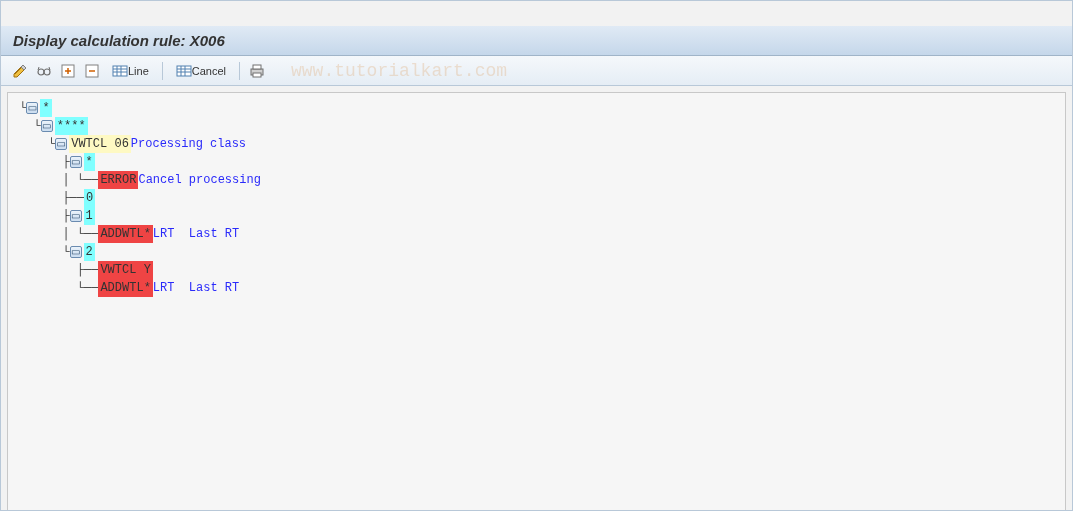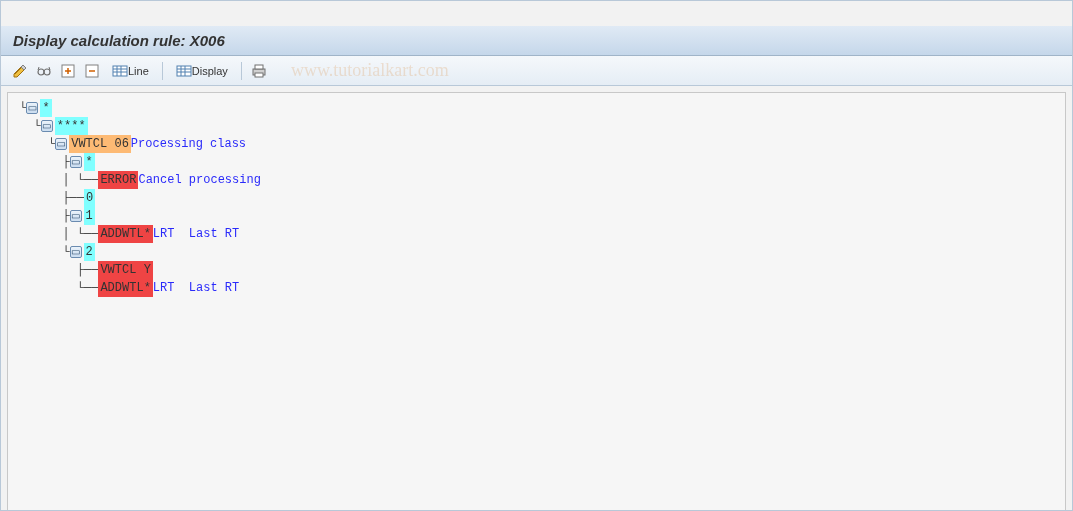--- a/index.html
+++ b/index.html
@@ -57,21 +57,21 @@
   .tb-sep {
     width: 1px;
     height: 18px;
     background: #b8c8d8;
     margin: 0 4px;
   }
   .watermark {
     position: absolute;
     left: 290px;
     color: #e0b080;
-    font-family: Liberation Serif, serif;
+    font-family: Liberation Mono, monospace;
     font-size: 18px;
     opacity: 0.35;
     white-space: nowrap;
     pointer-events: none;
   }
   .content {
     background: #f6f6f6;
     border: 1px solid #c8c8c8;
     margin: 6px;
     height: 450px;
@@ -94,21 +94,21 @@
     color: #2a4a6a;
     font-size: 10px;
     font-family: Arial, sans-serif;
     margin-right: 2px;
     cursor: pointer;
     border-radius: 2px;
     box-shadow: inset 0 0 1px #fff;
   }
   .hl-yellow { background: #ffff60; color: #2a2afa; padding: 0 2px; }
   .hl-cyan   { background: #80ffff; padding: 0 2px; }
-  .hl-green  { background: #fdba74; padding: 0 2px; }
+  .hl-green  { background: #fef9c3; padding: 0 2px; }
   .hl-white  { background: #ef4444; padding: 0 2px; }
   .blue-text { color: #2a2afa; }
   svg.icon { width: 16px; height: 16px; }
   
 </style>
 </head>
 <body>
 
 <div class="title-bar">
   <span>Display calculation rule: X006</span>
@@ -147,21 +147,21 @@
         <path d="M1 6 H15 M1 9 H15 M5 3 V13 M9 3 V13" stroke="#5080b0"></path>
       </svg>
     <span>Line</span>
   </div>
   <div class="tb-sep"></div>
   <div class="tb-btn-text">
     <svg class="icon" viewBox="0 0 16 16">
         <rect x="1" y="3" width="14" height="10" fill="#fff" stroke="#5080b0"></rect>
         <path d="M1 6 H15 M1 9 H15 M5 3 V13 M9 3 V13" stroke="#5080b0"></path>
       </svg>
-    <span>Display</span>
+    <span>Cancel</span>
   </div>
   <div class="tb-sep"></div>
   <div class="tb-btn">
     <svg class="icon" viewBox="0 0 16 16">
         <rect x="2" y="6" width="12" height="6" fill="#d0d0d0" stroke="#707070"></rect>
         <rect x="4" y="2" width="8" height="4" fill="#fff" stroke="#707070"></rect>
         <rect x="4" y="10" width="8" height="4" fill="#fff" stroke="#707070"></rect>
       </svg>
   </div>
   <span class="watermark">www.tutorialkart.com</span>

